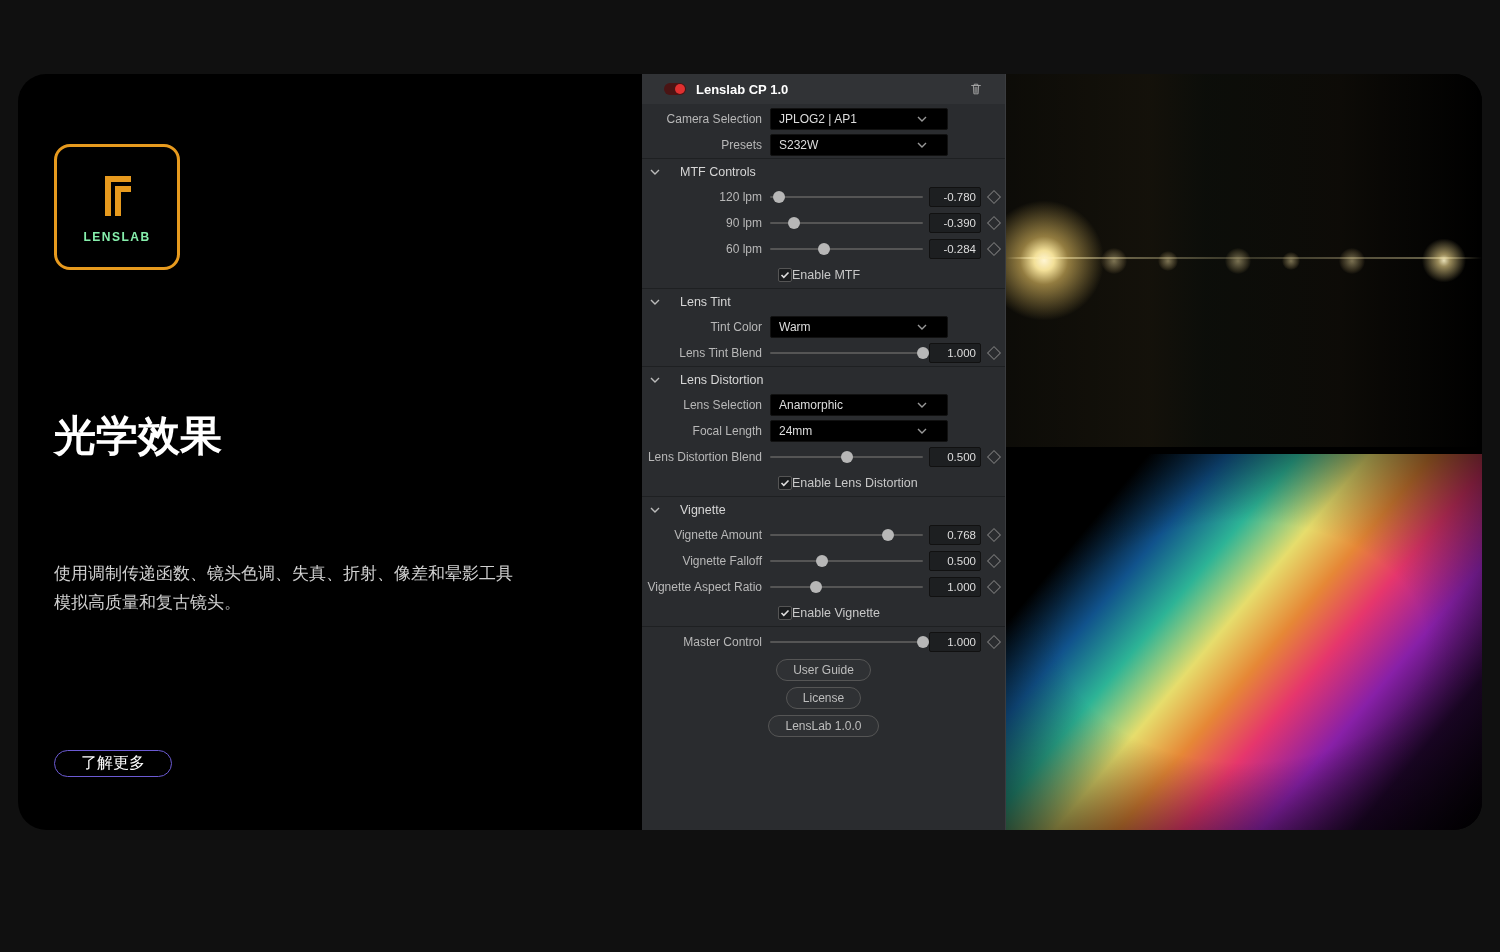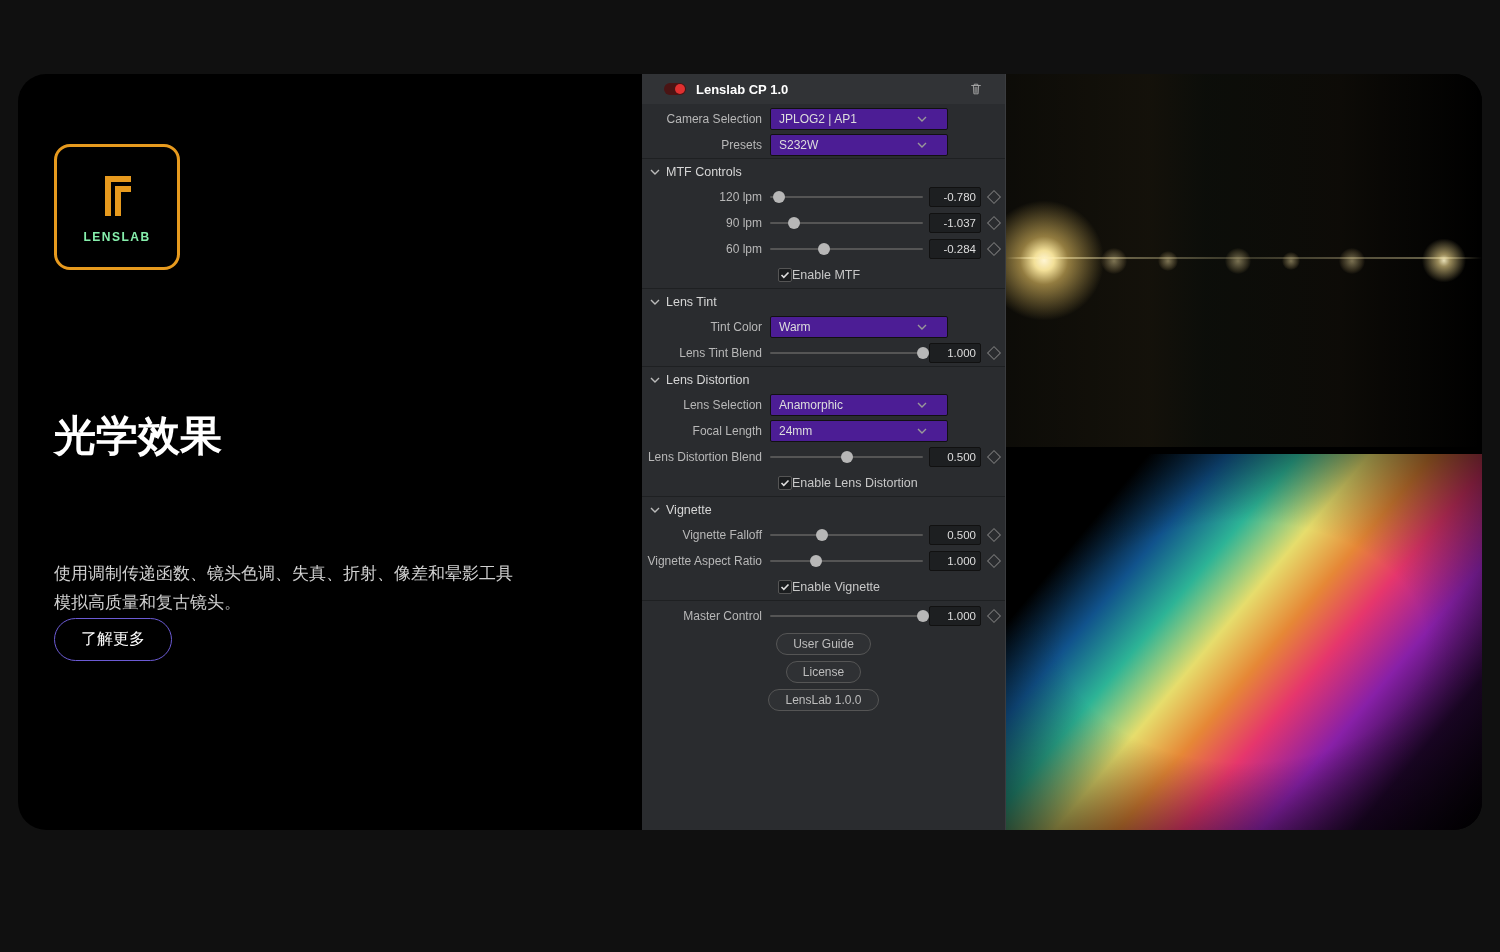--- a/index.html
+++ b/index.html
@@ -51,22 +51,23 @@
     margin-top: 138px;
   }
   .desc {
     font-size: 17px;
     color: #d0d0d0;
     line-height: 1.7;
     margin-top: 96px;
     width: 460px;
   }
   .cta {
+    margin-top: 132px;
     display: inline-block;
-    padding: 10px 26px;
+    padding: 2px 26px;
     border: 1.5px solid #6c5bd4;
     border-radius: 999px;
     color: #fff;
     font-size: 16px;
     background: transparent;
   }
   
   .preview-top, .preview-bottom {
     position: absolute;
     left: 988px;
@@ -133,28 +134,28 @@
   .row {
     display:flex; align-items:center;
     height:26px; padding: 0 8px 0 0;
   }
   .lbl {
     width: 128px; text-align: right; padding-right: 8px;
     font-size: 12px; color:#b8b8b8;
   }
   .select {
     flex:1; max-width:178px; height:22px;
-    background:#4c1d95; border:1px solid #111;
+    background:#000000; border:1px solid #111;
     display:flex; align-items:center; justify-content:space-between;
     padding:0 20px 0 8px; color:#ddd; font-size:12px;
     border-radius:2px;
   }
   .chev { width:10px; height:10px; }
   .section-head {
-    display:flex; align-items:center; gap:6px;
+    display:flex; align-items:center; gap:20px;
     height:26px; padding-left:8px;
     color:#d6d6d6; font-size:12.5px;
     border-top:1px solid #1e2022;
     background:#2a2c2f;
   }
   .section-head .chev { transform: rotate(0deg); }
   .slider-row {
     display:flex; align-items:center;
     height:26px; padding-right:6px;
   }
@@ -266,21 +267,21 @@
           <div class="thumb" style="left:6%"></div>
         </div>
       <div class="valbox">-0.780</div>
       <div class="kf"></div>
     </div>
     <div class="slider-row">
       <div class="lbl">90 lpm</div>
       <div class="track">
           <div class="thumb" style="left:16%"></div>
         </div>
-      <div class="valbox">-1.037</div>
+      <div class="valbox">-0.390</div>
       <div class="kf"></div>
     </div>
     <div class="slider-row">
       <div class="lbl">60 lpm</div>
       <div class="track">
           <div class="thumb" style="left:35%"></div>
         </div>
       <div class="valbox">-0.284</div>
       <div class="kf"></div>
     </div>
@@ -358,20 +359,28 @@
       <span>Enable Lens Distortion</span>
     </div>
 
     <div class="section-head">
       <svg class="chev" viewBox="0 0 10 10">
           <path d="M1 3l4 4 4-4" stroke="#bbb" fill="none" stroke-width="1.4"></path>
         </svg>
       <span>Vignette</span>
     </div>
     <div class="slider-row">
+      <div class="lbl">Vignette Amount</div>
+      <div class="track">
+          <div class="thumb" style="left:77%"></div>
+        </div>
+      <div class="valbox">0.768</div>
+      <div class="kf"></div>
+    </div>
+    <div class="slider-row">
       <div class="lbl">Vignette Falloff</div>
       <div class="track">
           <div class="thumb" style="left:34%"></div>
         </div>
       <div class="valbox">0.500</div>
       <div class="kf"></div>
     </div>
     <div class="slider-row">
       <div class="lbl">Vignette Aspect Ratio</div>
       <div class="track">

